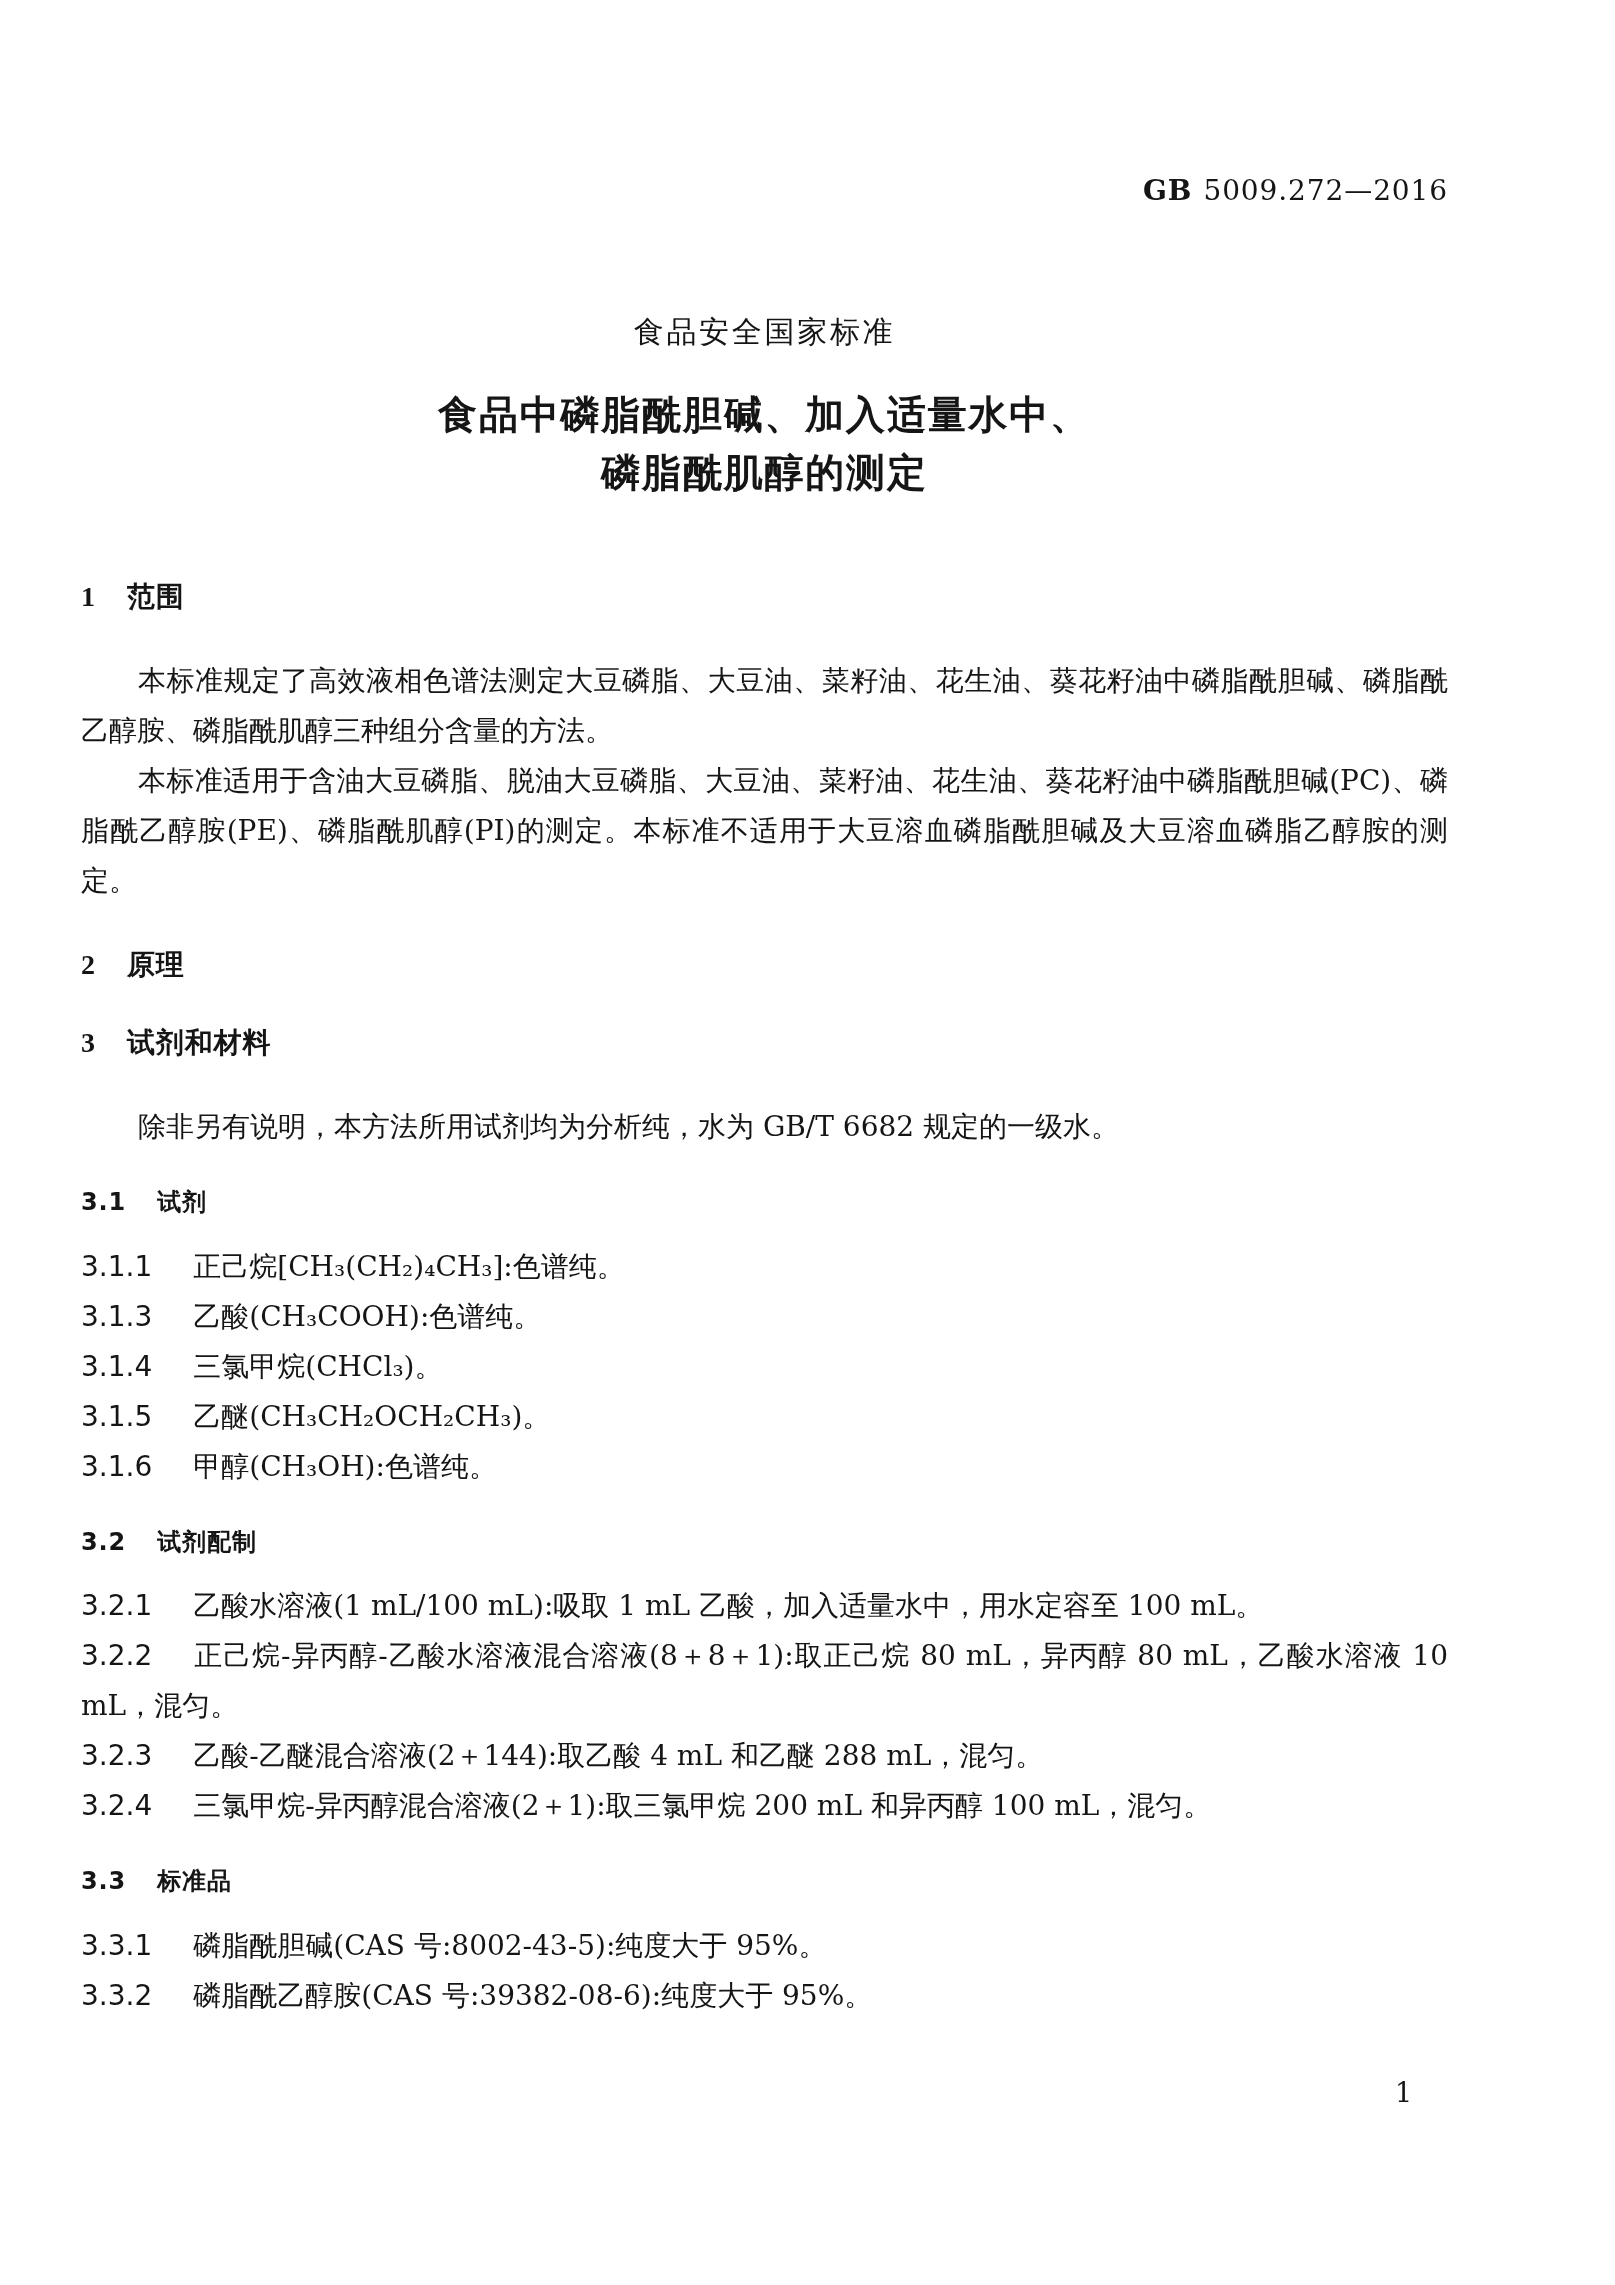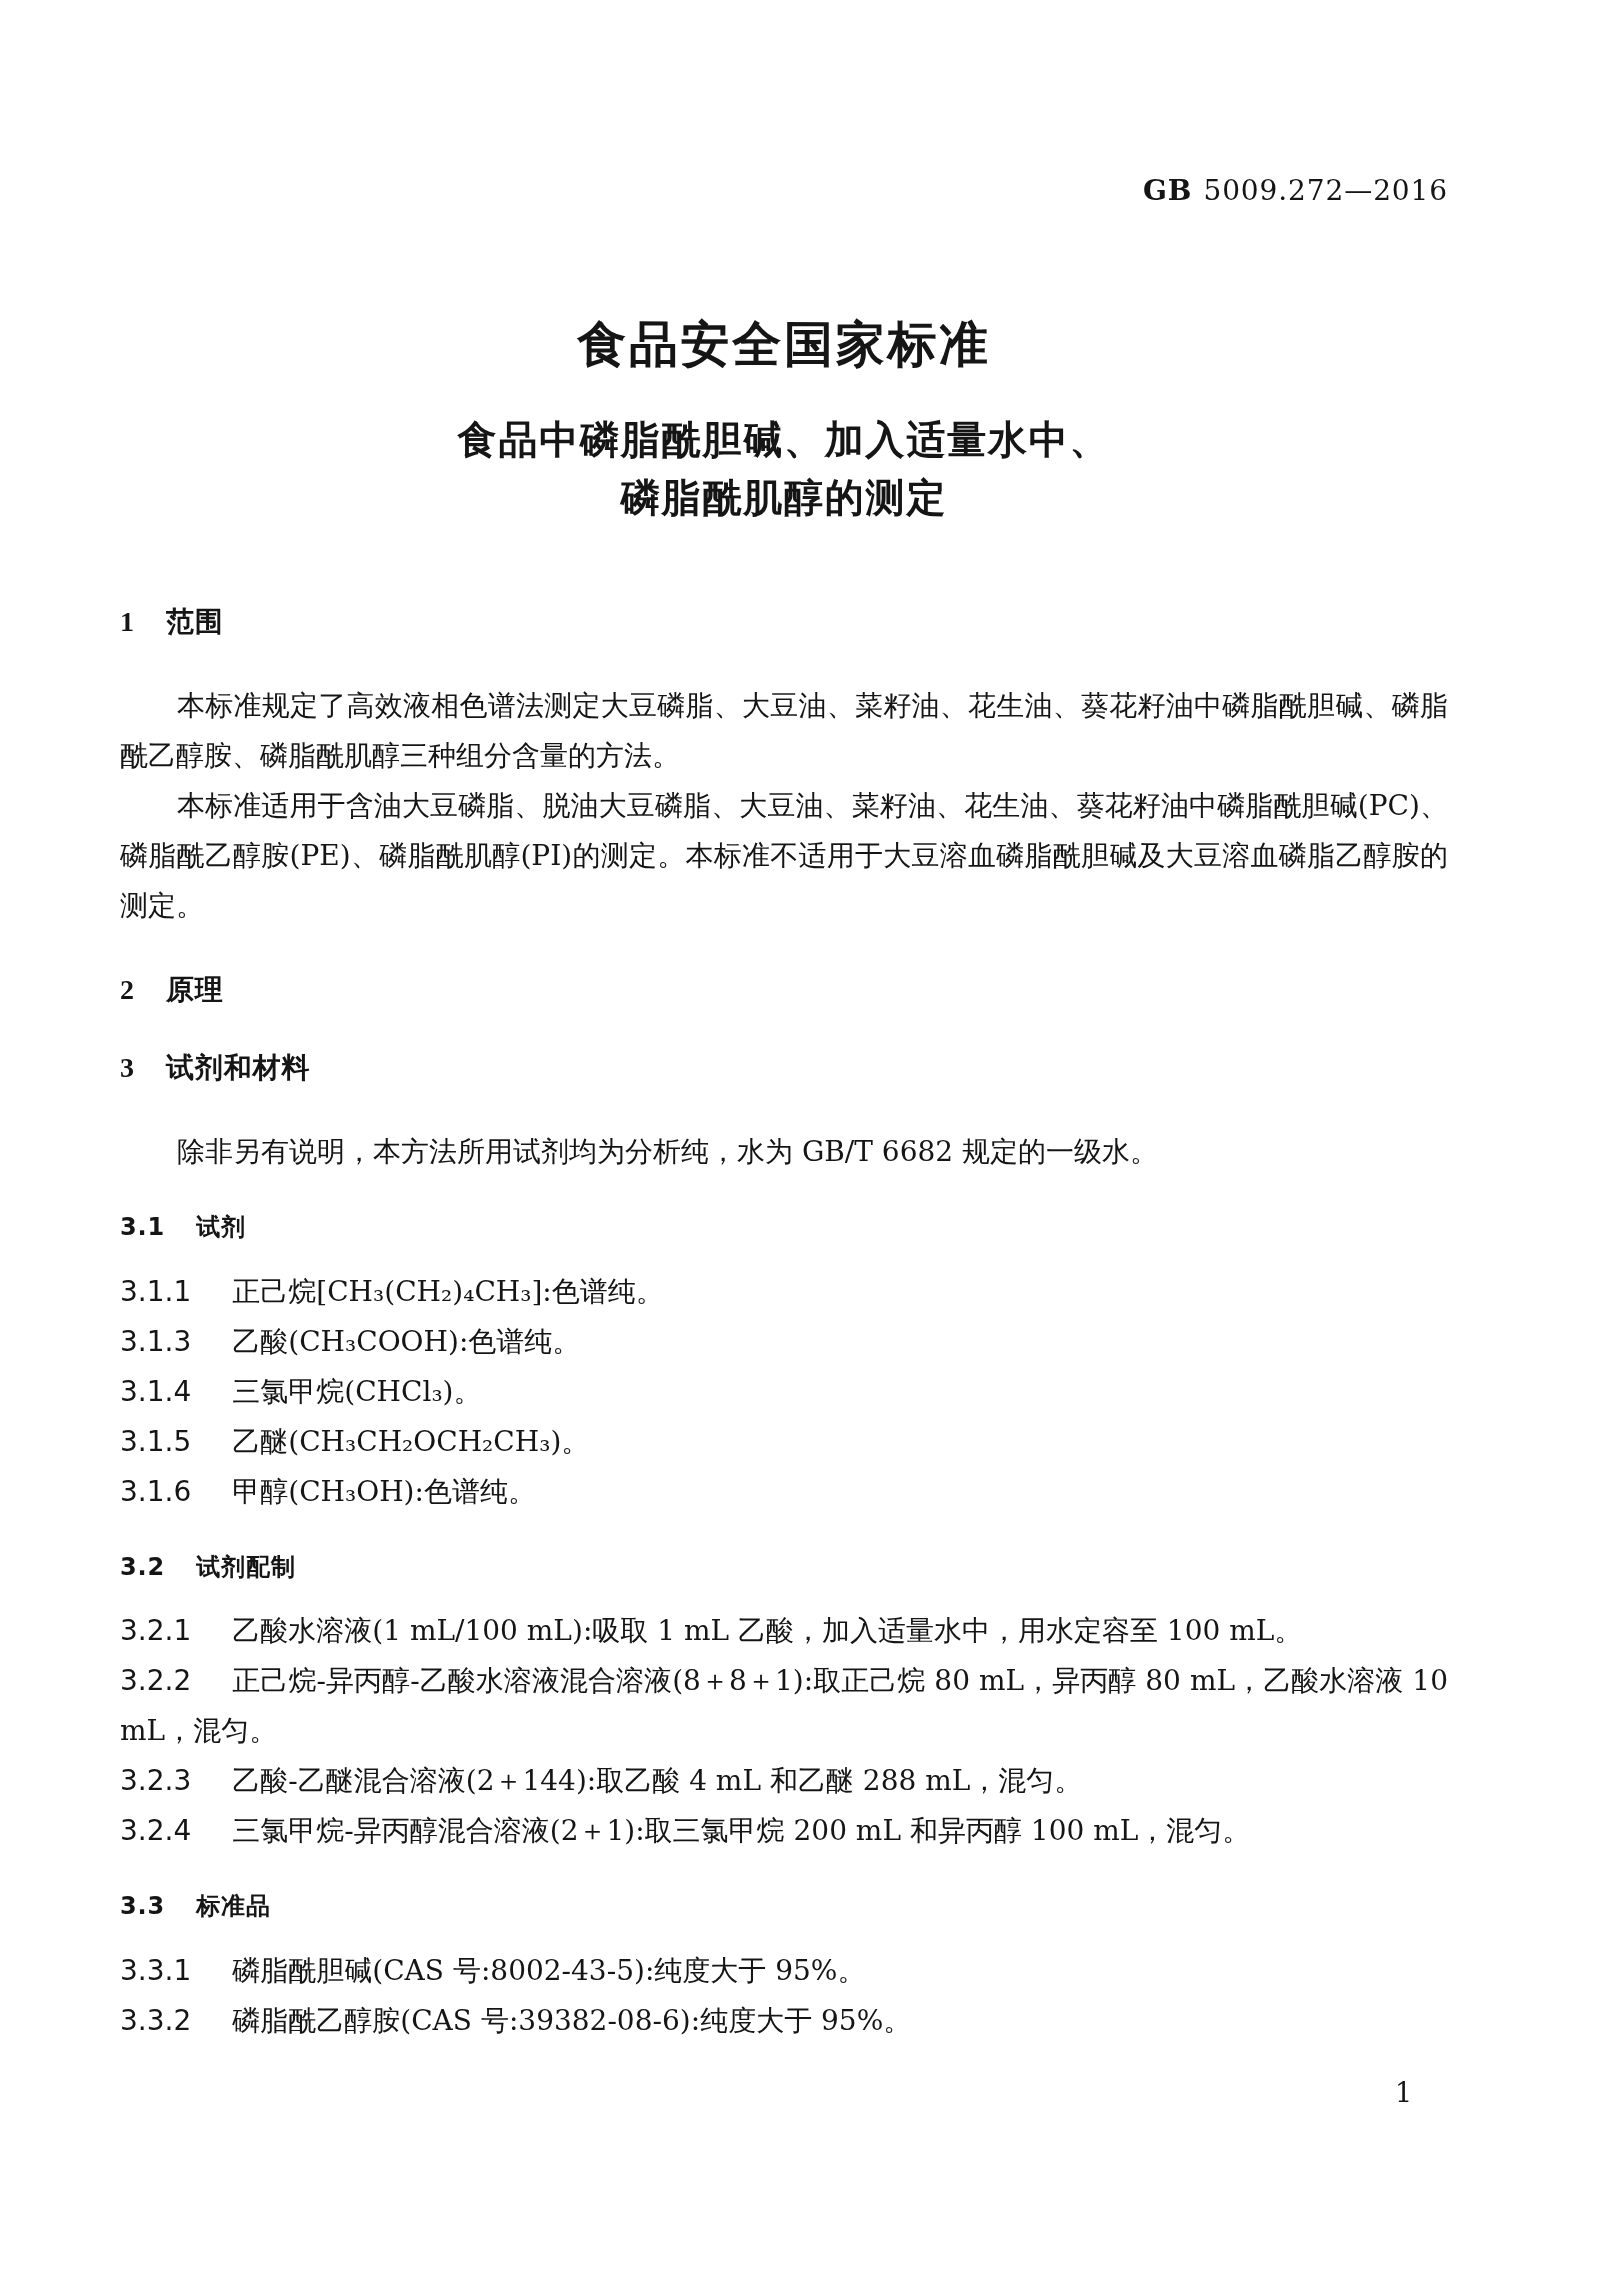--- a/index.html
+++ b/index.html
@@ -7,39 +7,39 @@
     width: 1616px;
     height: 2285px;
     background: #ffffff;
     color: #151515;
     font-family: "DejaVu Serif", "Liberation Serif", serif;
     position: relative;
   }
   .page {
     position: absolute;
     inset: 0;
-    padding: 174px 168px 0 120px;
+    padding: 174px 168px 0 81px;
     box-sizing: border-box;
   }
   
   .std-no {
     text-align: right;
     font-size: 28px;
     letter-spacing: 0.9px;
     font-family: "DejaVu Serif", "Liberation Serif", serif;
   }
   .std-no .prefix { font-weight: bold; margin-right: 11px; }
 
   
   .doc-title {
     margin-top: 105px;
     text-align: center;
     font-family: "DejaVu Sans", "Liberation Sans", sans-serif;
-    font-weight: bold;
-    font-size: 49px;
+    font-weight: normal;
+    font-size: 30px;
     letter-spacing: 2.7px;
   }
   .doc-subtitle {
     margin-top: 33px;
     text-align: center;
     font-family: "DejaVu Sans", "Liberation Sans", sans-serif;
     font-weight: bold;
     font-size: 39px;
     line-height: 58px;
     letter-spacing: 1.8px;

